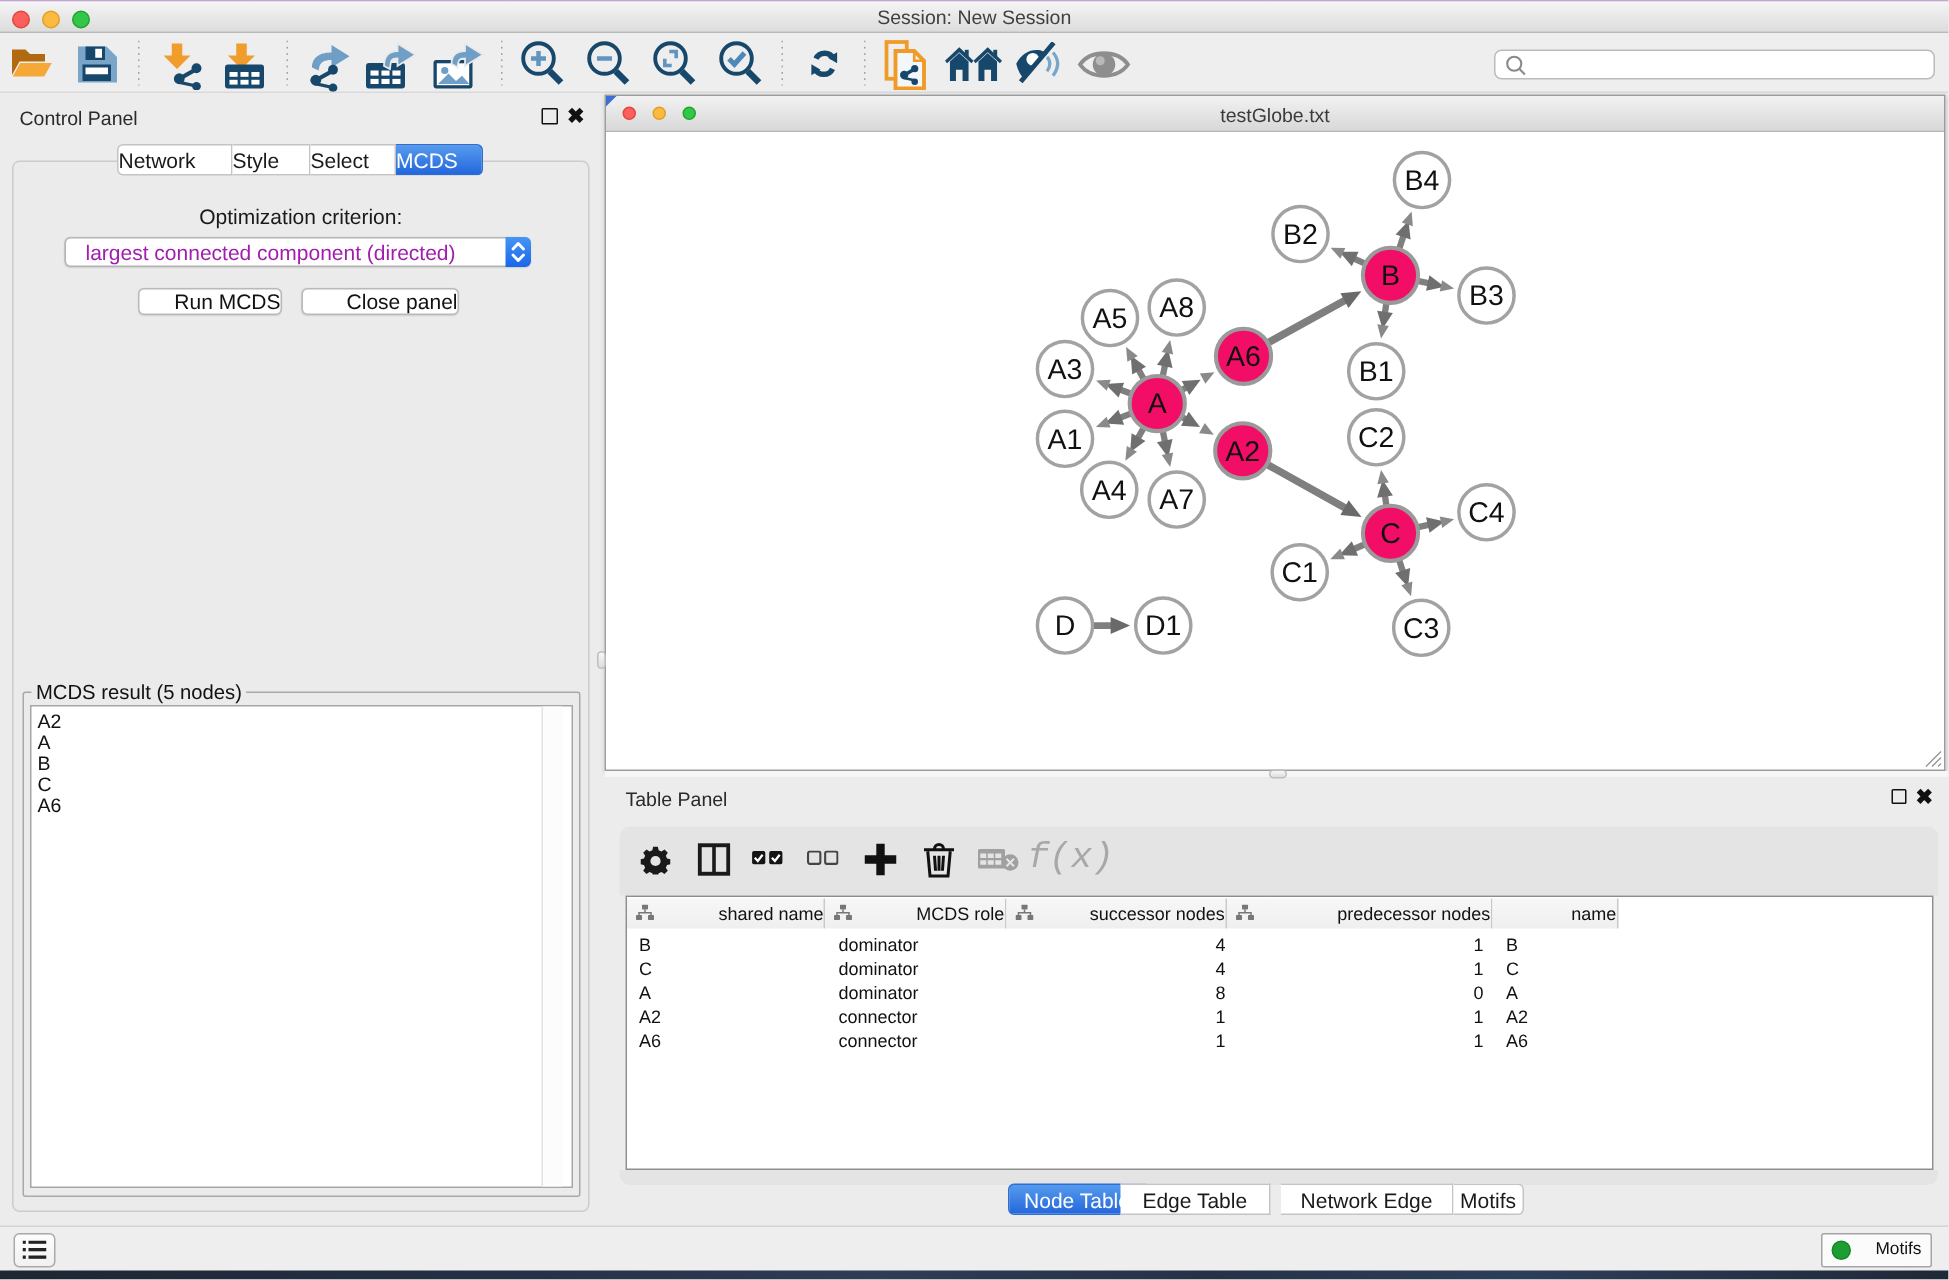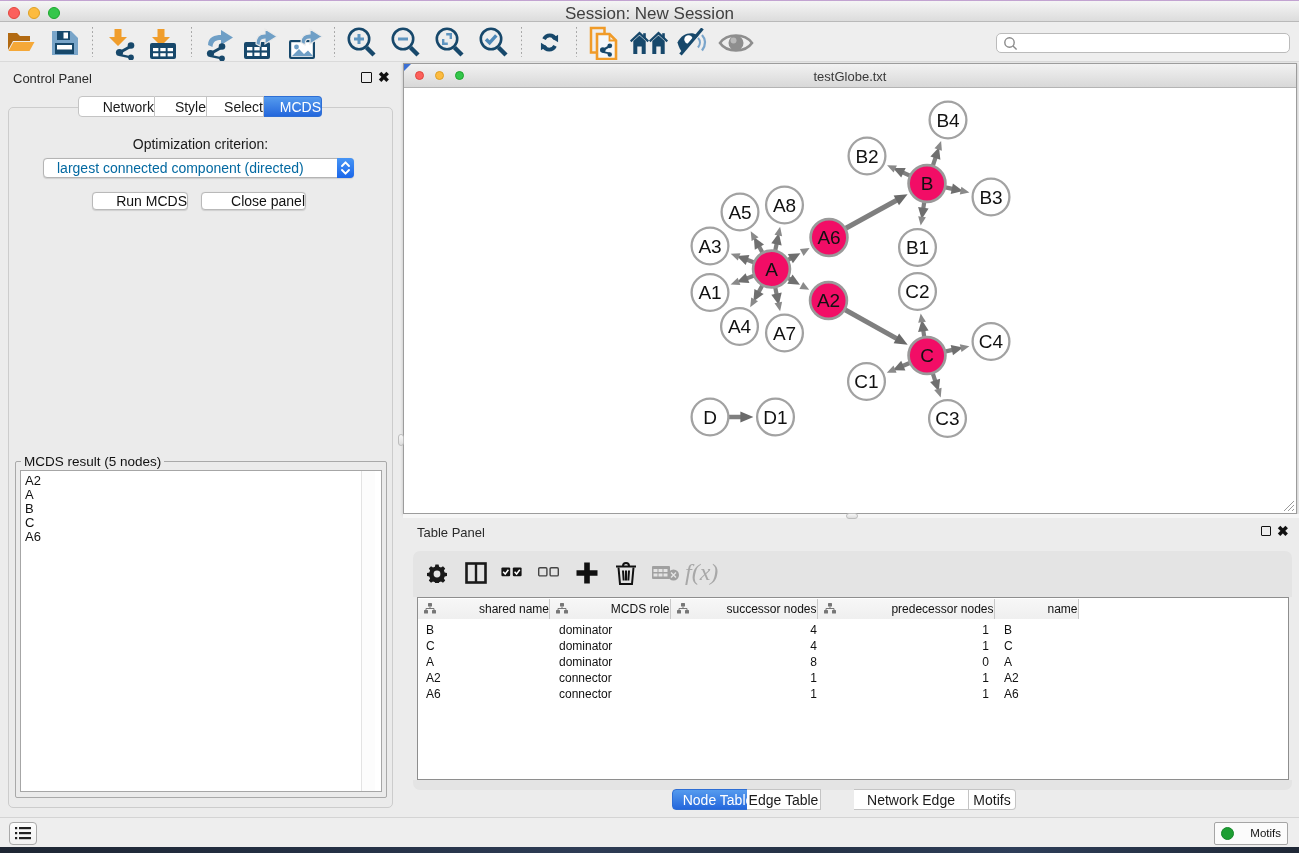--- a/index.html
+++ b/index.html
@@ -5,38 +5,38 @@
 .abs{position:absolute}
 #app{position:relative;width:1299px;height:853px}
 
 #topline{left:0;top:0;width:1299px;height:1px;background:#c2a3d1}
 
 #titlebar{left:0;top:1px;width:1299px;height:21px;background:linear-gradient(#f5f5f5,#dcdcdc);border-bottom:1px solid #b9b9b9}
 .tl{border-radius:50%;width:12px;height:12px;top:6px}
 #titlebar .r{left:8px;background:#fc605c;border:1px solid #e2463d}
 #titlebar .y{left:28px;background:#fcbb40;border:1px solid #dfa023}
 #titlebar .g{left:48px;background:#34c64b;border:1px solid #1ca62c}
-#apptitle{left:0;top:4px;width:1299px;text-align:center;font-size:17px;color:#404040}
+#apptitle{left:0;top:4px;width:1299px;text-align:center;font-size:13px;color:#404040}
 
 #toolbar{left:0;top:22px;width:1299px;height:40px;background:#eeeeee;border-bottom:1px solid #dadada}
 .tsep{top:5px;width:1px;height:30px;background-image:linear-gradient(#a2a2a2 1.4px,transparent 1.4px);background-size:1px 4.2px}
 #searchbox{left:996px;top:11px;width:294px;height:20px;background:#fff;border:1px solid #bbb;border-radius:5px}
 
 #cp-title{left:13px;top:71px;font-size:13px;color:#2a2a2a}
 #cp-float{left:361px;top:72px;width:11px;height:11px;border:1.5px solid #111;border-radius:1px}
 #cp-close{left:378px;top:69px;font-size:14px;color:#111;font-weight:bold}
 #cp-panel{left:8px;top:107px;width:385px;height:701px;background:#ebebeb;border:1px solid #cccccc;border-radius:5px}
-.tab{top:96px;height:21px;background:#fff;border:1px solid #c4c4c4;border-left:none;font-size:14px;color:#1a1a1a;text-align:right;line-height:20px}
+.tab{top:96px;height:21px;background:#fff;border:1px solid #c4c4c4;border-left:none;font-size:14px;color:#1a1a1a;text-align:left;line-height:20px}
 #tab1{left:78px;width:77px;border-left:1px solid #c4c4c4;border-radius:4px 0 0 4px}
 #tab2{left:155px;width:52px}
 #tab3{left:207px;width:57px}
 #tab4{left:264px;width:58px;background:linear-gradient(#559bee,#2467dc);color:#fff;border-color:#2e6ed4;border-radius:0 4px 4px 0}
 #optlabel{left:8px;top:136px;width:385px;text-align:center;font-size:14px;color:#1a1a1a}
 #combo{left:43px;top:158px;width:311px;height:20px;background:#fff;border:1px solid #b4b4b4;border-radius:4px;box-shadow:0 .5px 1px rgba(0,0,0,.12)}
-#combo .txt{position:absolute;left:13px;top:1px;font-size:14px;color:#0369a1}
+#combo .txt{position:absolute;left:13px;top:1px;font-size:14px;color:#a21caf}
 #combo .step{position:absolute;right:-1px;top:-1px;width:17px;height:20px;background:linear-gradient(#4795f5,#1a66ea);border-radius:0 4px 4px 0}
 .btn{top:192px;height:18px;background:#fff;border:1px solid #b9b9b9;border-radius:4px;font-size:14px;color:#111;text-align:right;line-height:16px;box-shadow:0 .5px 1px rgba(0,0,0,.12)}
 #btn-run{left:92px;width:96px}
 #btn-close{left:201px;width:105px}
 
 #fieldset{left:15px;top:461px;width:372px;height:337px;border:1px solid #a9a9a9;border-radius:2px}
 #fs-title{left:21px;top:454px;background:#ebebeb;padding:0 3px;font-size:13.5px;color:#111}
 #mcds-list{left:20px;top:470px;width:362px;height:322px;background:#fff;border:1px solid #a6a6a6;font-size:13px;color:#111}
 #mcds-list div{padding:2px 0 0 4px;height:14px}
 #mcds-scroll{left:361px;top:471px;width:14px;height:320px;background:#fcfcfc;border-left:1px solid #e3e3e3}
@@ -65,21 +65,21 @@
 #tp-float{left:1261px;top:526px;width:10px;height:10px;border:1.5px solid #111;border-radius:1px}
 #tp-close{left:1277px;top:523px;font-size:14px;color:#111;font-weight:bold}
 #tp-toolbar{left:413px;top:551px;width:879px;height:46px;background:#e4e4e4;border-radius:7px 7px 0 0}
 #tp-table{left:417px;top:597px;width:872px;height:183px;background:#fff;border:1px solid #8e8e8e}
 #tp-below{left:413px;top:780px;width:879px;height:10px;background:#e4e4e4;border-radius:0 0 7px 7px}
 .th{position:absolute;top:1px;height:20px;background:linear-gradient(#f7f7f7,#efefef);border-right:1px solid #c9c9c9;font-size:12px;color:#111;text-align:right;line-height:20px}
 .trow{position:absolute;font-size:12px;color:#111;height:16px;line-height:16px}
 
 .btab{top:789px;height:21px;background:#fff;border:1px solid #c4c4c4;border-left:none;font-size:14px;color:#1a1a1a;text-align:center;line-height:20px}
 #btab1{left:672px;width:92px;background:linear-gradient(#559bee,#2467dc);color:#fff;border:1px solid #2e6ed4;border-radius:4px 0 0 4px}
-#btab2{left:747px;width:74px}
+#btab2{left:747px;width:100px}
 #btab3{left:854px;width:115px}
 #btab4{left:969px;width:47px;border-radius:0 4px 4px 0}
 </style></head><body>
 <div id="app">
 <div class="abs" id="topline"></div>
 <div class="abs" id="titlebar">
       <div class="abs tl r"></div>
       <div class="abs tl y"></div>
       <div class="abs tl g"></div>
     </div>
@@ -435,21 +435,21 @@
             <rect x="6.5" y="4" width="4" height="3"></rect>
             <rect x="11.5" y="4" width="4" height="3"></rect>
             <rect x="1.5" y="8.5" width="4" height="3"></rect>
             <rect x="6.5" y="8.5" width="4" height="3"></rect>
             <rect x="11.5" y="8.5" width="4" height="3"></rect>
           </g>
           <circle cx="21.5" cy="10" r="5.5"></circle>
           <path d="M19 7.5 l5 5 M24 7.5 l-5 5" stroke="#e4e4e4" stroke-width="1.4"></path>
         </g>
       </svg>
- <div style="position:absolute;left:272px;top:8px;font-family:Liberation Serif, serif;font-style:italic;font-size:24px;color:#a8a8a8">f(x)</div>
+ <div style="position:absolute;left:272px;top:8px;font-family:Liberation Mono, monospace;font-style:italic;font-size:24px;color:#a8a8a8">f(x)</div>
 </div>
 <div class="abs" id="tp-table">
 <div class="th" style="left:0px;width:132px"><svg width="12" height="11" viewBox="0 0 12 11" style="position:absolute;left:6px;top:4px">
           <g fill="#777">
             <rect x="4" y="0" width="4" height="3.4" rx=".5"></rect>
             <rect x="0" y="7" width="4" height="3.4" rx=".5"></rect>
             <rect x="8" y="7" width="4" height="3.4" rx=".5"></rect>
           </g>
           <path d="M6 3.4 V5.5 M2 7 V5.5 H10 V7" stroke="#777" fill="none"></path>
         </svg>shared name</div>

